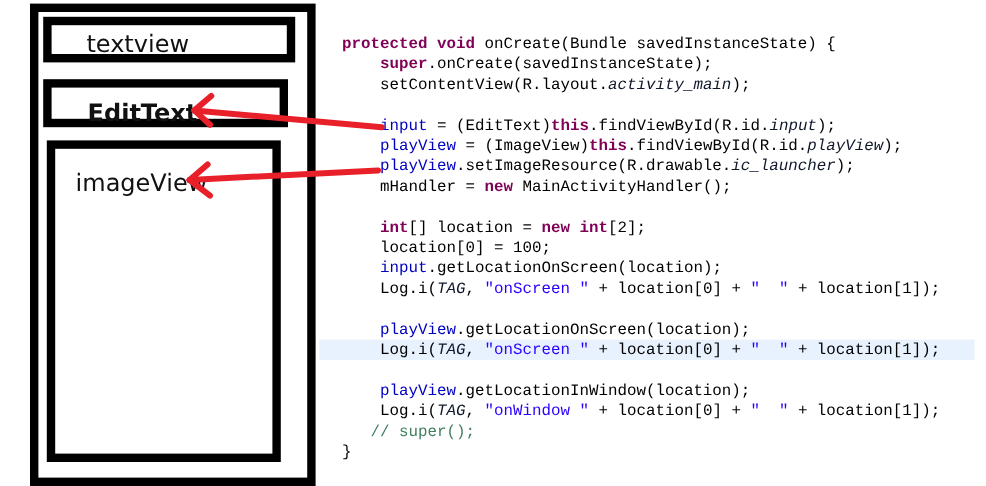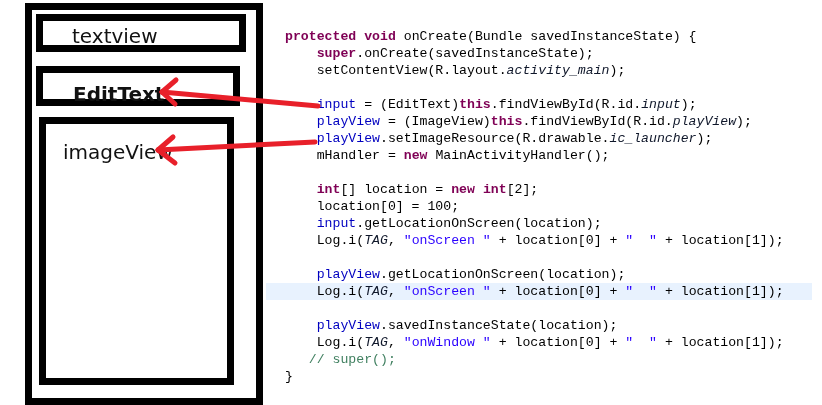--- a/index.html
+++ b/index.html
@@ -50,21 +50,21 @@
     <div class="line" style="top: 164px; left: 285px;"></div>
     <div class="line" style="top: 181px; left: 285px;"><span>    </span><span class="kw">int</span><span>[] location = </span><span class="kw">new</span><span> </span><span class="kw">int</span><span>[2];</span></div>
     <div class="line" style="top: 198px; left: 285px;"><span>    location[0] = 100;</span></div>
     <div class="line" style="top: 215px; left: 285px; text-align: right;"><span>    </span><span class="fld">input</span><span>.getLocationOnScreen(location);</span></div>
     <div class="line" style="top: 232px; left: 285px;"><span>    Log.i(</span><span class="sfld">TAG</span><span>, </span><span class="str">"onScreen "</span><span> + location[0] + </span><span class="str">"  "</span><span> + location[1]);</span></div>
     <div class="line" style="top: 249px; left: 285px;"></div>
     <div class="line" style="top: 266px; left: 285px;"><span>    </span><span class="fld">playView</span><span>.getLocationOnScreen(location);</span></div>
     <div class="hl" style="top: 283px;"></div>
     <div class="line" style="top: 283px; left: 285px;"><span>    Log.i(</span><span class="sfld">TAG</span><span>, </span><span class="str">"onScreen "</span><span> + location[0] + </span><span class="str">"  "</span><span> + location[1]);</span></div>
     <div class="line" style="top: 300px; left: 285px;"></div>
-    <div class="line" style="top: 317px; left: 285px;"><span>    </span><span class="fld">playView</span><span>.savedInstanceState(location);</span></div>
+    <div class="line" style="top: 317px; left: 285px;"><span>    </span><span class="fld">playView</span><span>.getLocationInWindow(location);</span></div>
     <div class="line" style="top: 334px; left: 285px;"><span>    Log.i(</span><span class="sfld">TAG</span><span>, </span><span class="str">"onWindow "</span><span> + location[0] + </span><span class="str">"  "</span><span> + location[1]);</span></div>
     <div class="line" style="top: 351px; left: 285px;"><span>   </span><span class="cmt">// super();</span></div>
     <div class="line" style="top: 368px; left: 285px;"><span>}</span></div>
   </div>
 
 <svg class="arrows" width="822" height="405">
   <g stroke="#e8202a" stroke-width="5" stroke-linecap="round" fill="none">
     <line x1="318" y1="106" x2="162" y2="92"></line>
     <line x1="162" y1="92" x2="176" y2="80"></line>
     <line x1="162" y1="92" x2="175" y2="104"></line>

